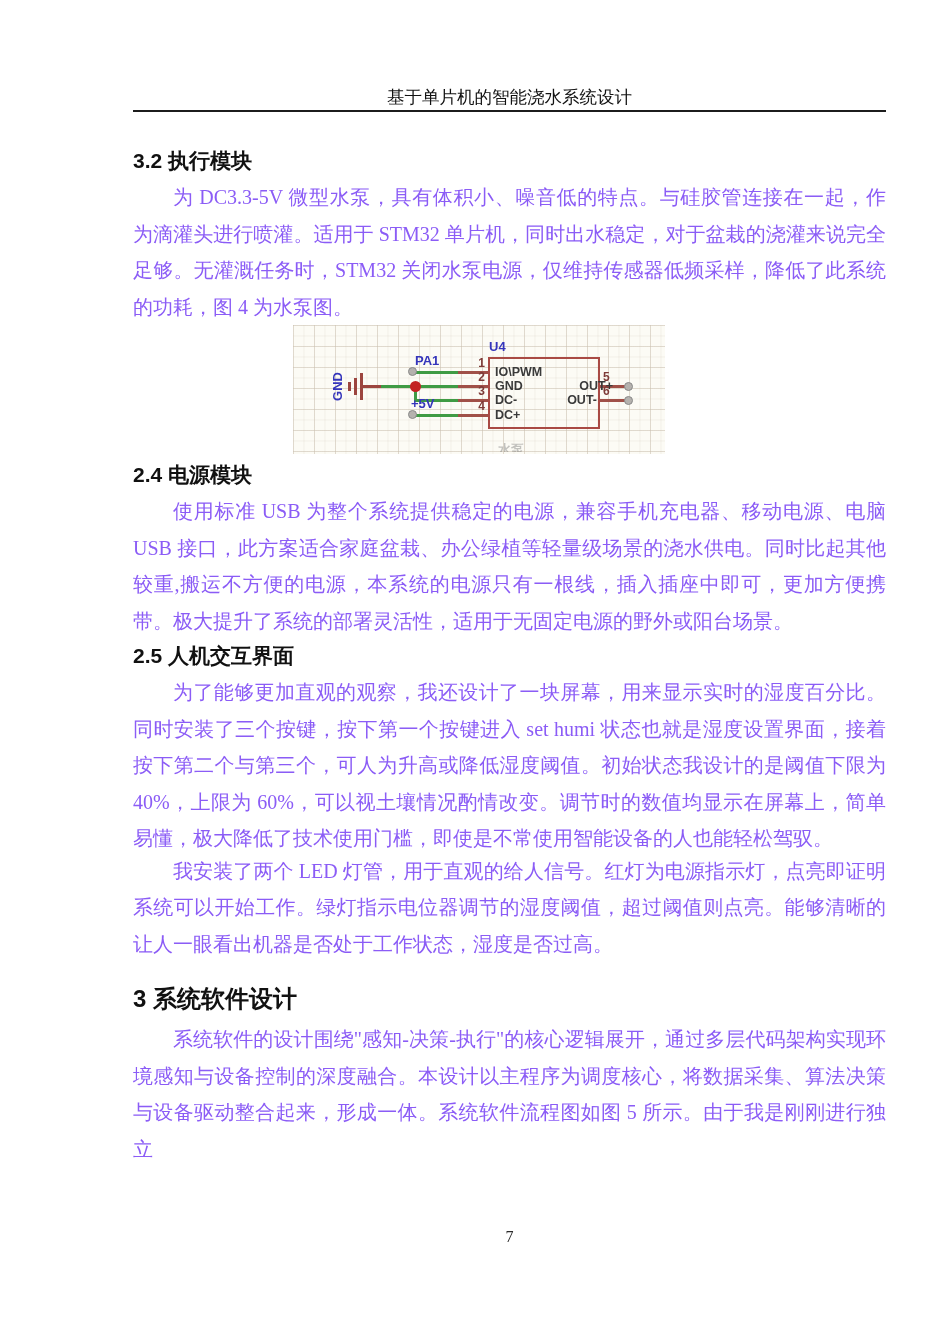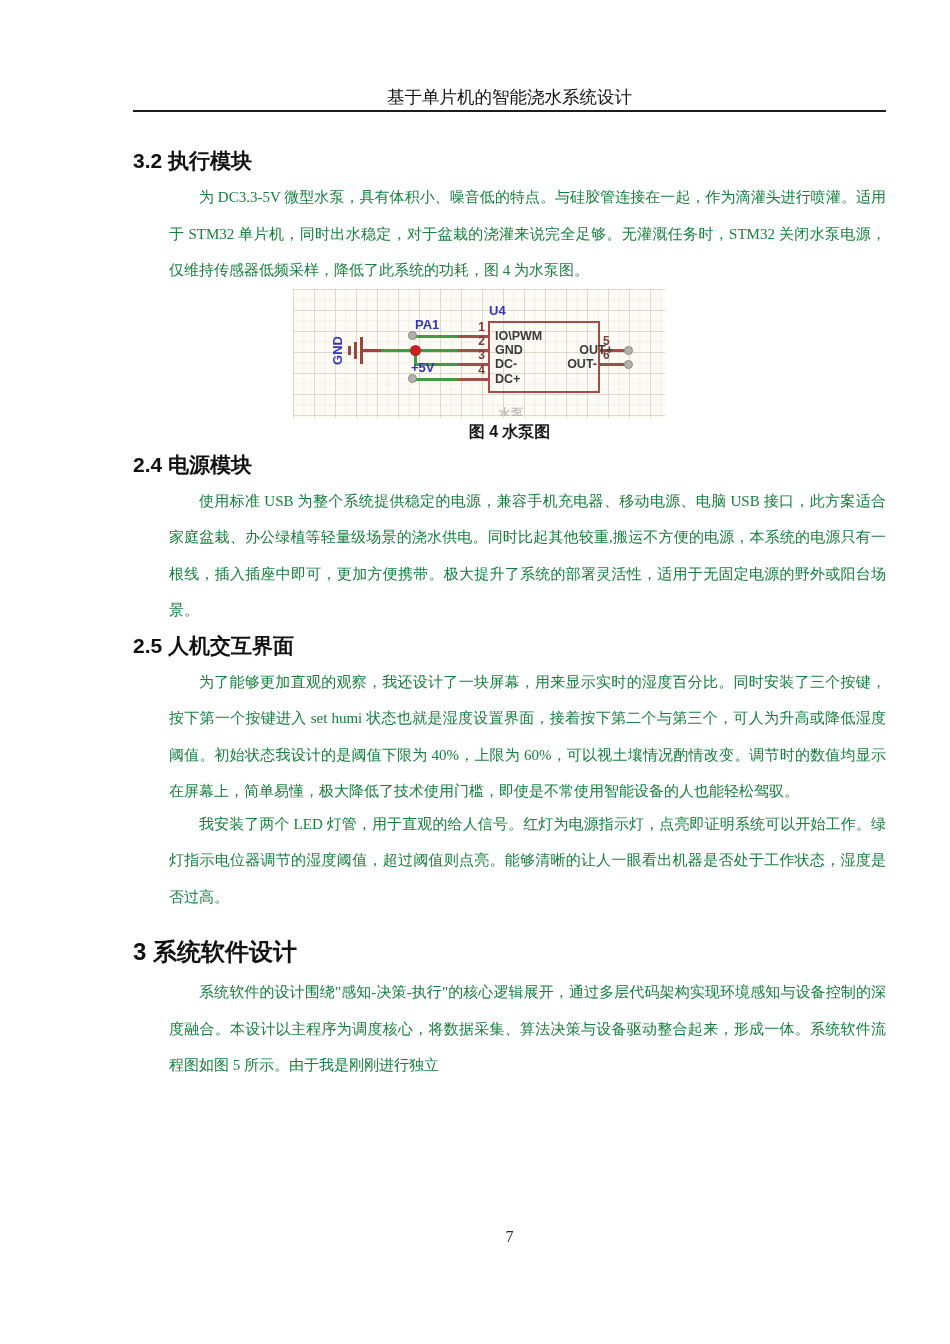--- a/index.html
+++ b/index.html
@@ -18,22 +18,22 @@
   .cap4 { margin-top:2px; }
 
   h2.sec { font-family:"Liberation Sans","DejaVu Sans",sans-serif; font-weight:700;
            font-size:21px; line-height:28px; color:#111; }
   .h23 { margin-top:35px; }
   .h24 { margin-top:7px; }
   .h25 { margin-top:3px; }
   h1.sec3 { font-family:"Liberation Sans","DejaVu Sans",sans-serif; font-weight:700;
             font-size:24px; line-height:32px; color:#111; margin-top:21px; }
 
-  p.body-par { font-size:15px; line-height:36.5px; text-align:justify; text-indent:2em;
-               color:#15803d;margin-left:36px; }
+  p.body-par { font-size:20px; line-height:36.5px; text-align:justify; text-indent:2em;
+               color:#8b5cf6; }
   .p23 { margin-top:4px; }
   .p24 { margin-top:4px; }
   .p25a { margin-top:4px; }
   .p25b { margin-top:-4px; }
   .p3  { margin-top:6px; }
 
   .page-number { position:absolute; left:133px; width:753px; top:1228px; text-align:center;
                  font-size:16px; color:#2a2a2a; }
 
   
@@ -162,24 +162,20 @@
       <div class="pin-num n3">3</div>
       <div class="pin-num n4">4</div>
       <div class="pin-num n5">5</div>
       <div class="pin-num n6">6</div>
 
       <div class="artifact">
         <span>水泵</span>
       </div>
     </div>
 
-    <div class="fig-caption cap4">
-      <span class="cap-hei">图 4</span>
-      <span class="cap-hei">水泵图</span>
-    </div>
 
     <h2 class="sec h24">2.4 电源模块</h2>
     <p class="body-par p24">使用标准 USB 为整个系统提供稳定的电源，兼容手机充电器、移动电源、电脑 USB 接口，此方案适合家庭盆栽、办公绿植等轻量级场景的浇水供电。同时比起其他较重,搬运不方便的电源，本系统的电源只有一根线，插入插座中即可，更加方便携带。极大提升了系统的部署灵活性，适用于无固定电源的野外或阳台场景。</p>
 
     <h2 class="sec h25">2.5 人机交互界面</h2>
     <p class="body-par p25a">为了能够更加直观的观察，我还设计了一块屏幕，用来显示实时的湿度百分比。同时安装了三个按键，按下第一个按键进入 set humi 状态也就是湿度设置界面，接着按下第二个与第三个，可人为升高或降低湿度阈值。初始状态我设计的是阈值下限为 40%，上限为 60%，可以视土壤情况酌情改变。调节时的数值均显示在屏幕上，简单易懂，极大降低了技术使用门槛，即使是不常使用智能设备的人也能轻松驾驭。</p>
     <p class="body-par p25b">我安装了两个 LED 灯管，用于直观的给人信号。红灯为电源指示灯，点亮即证明系统可以开始工作。绿灯指示电位器调节的湿度阈值，超过阈值则点亮。能够清晰的让人一眼看出机器是否处于工作状态，湿度是否过高。</p>
 
     <h1 class="sec3">3 系统软件设计</h1>
     <p class="body-par p3">系统软件的设计围绕"感知-决策-执行"的核心逻辑展开，通过多层代码架构实现环境感知与设备控制的深度融合。本设计以主程序为调度核心，将数据采集、算法决策与设备驱动整合起来，形成一体。系统软件流程图如图 5 所示。由于我是刚刚进行独立</p>

